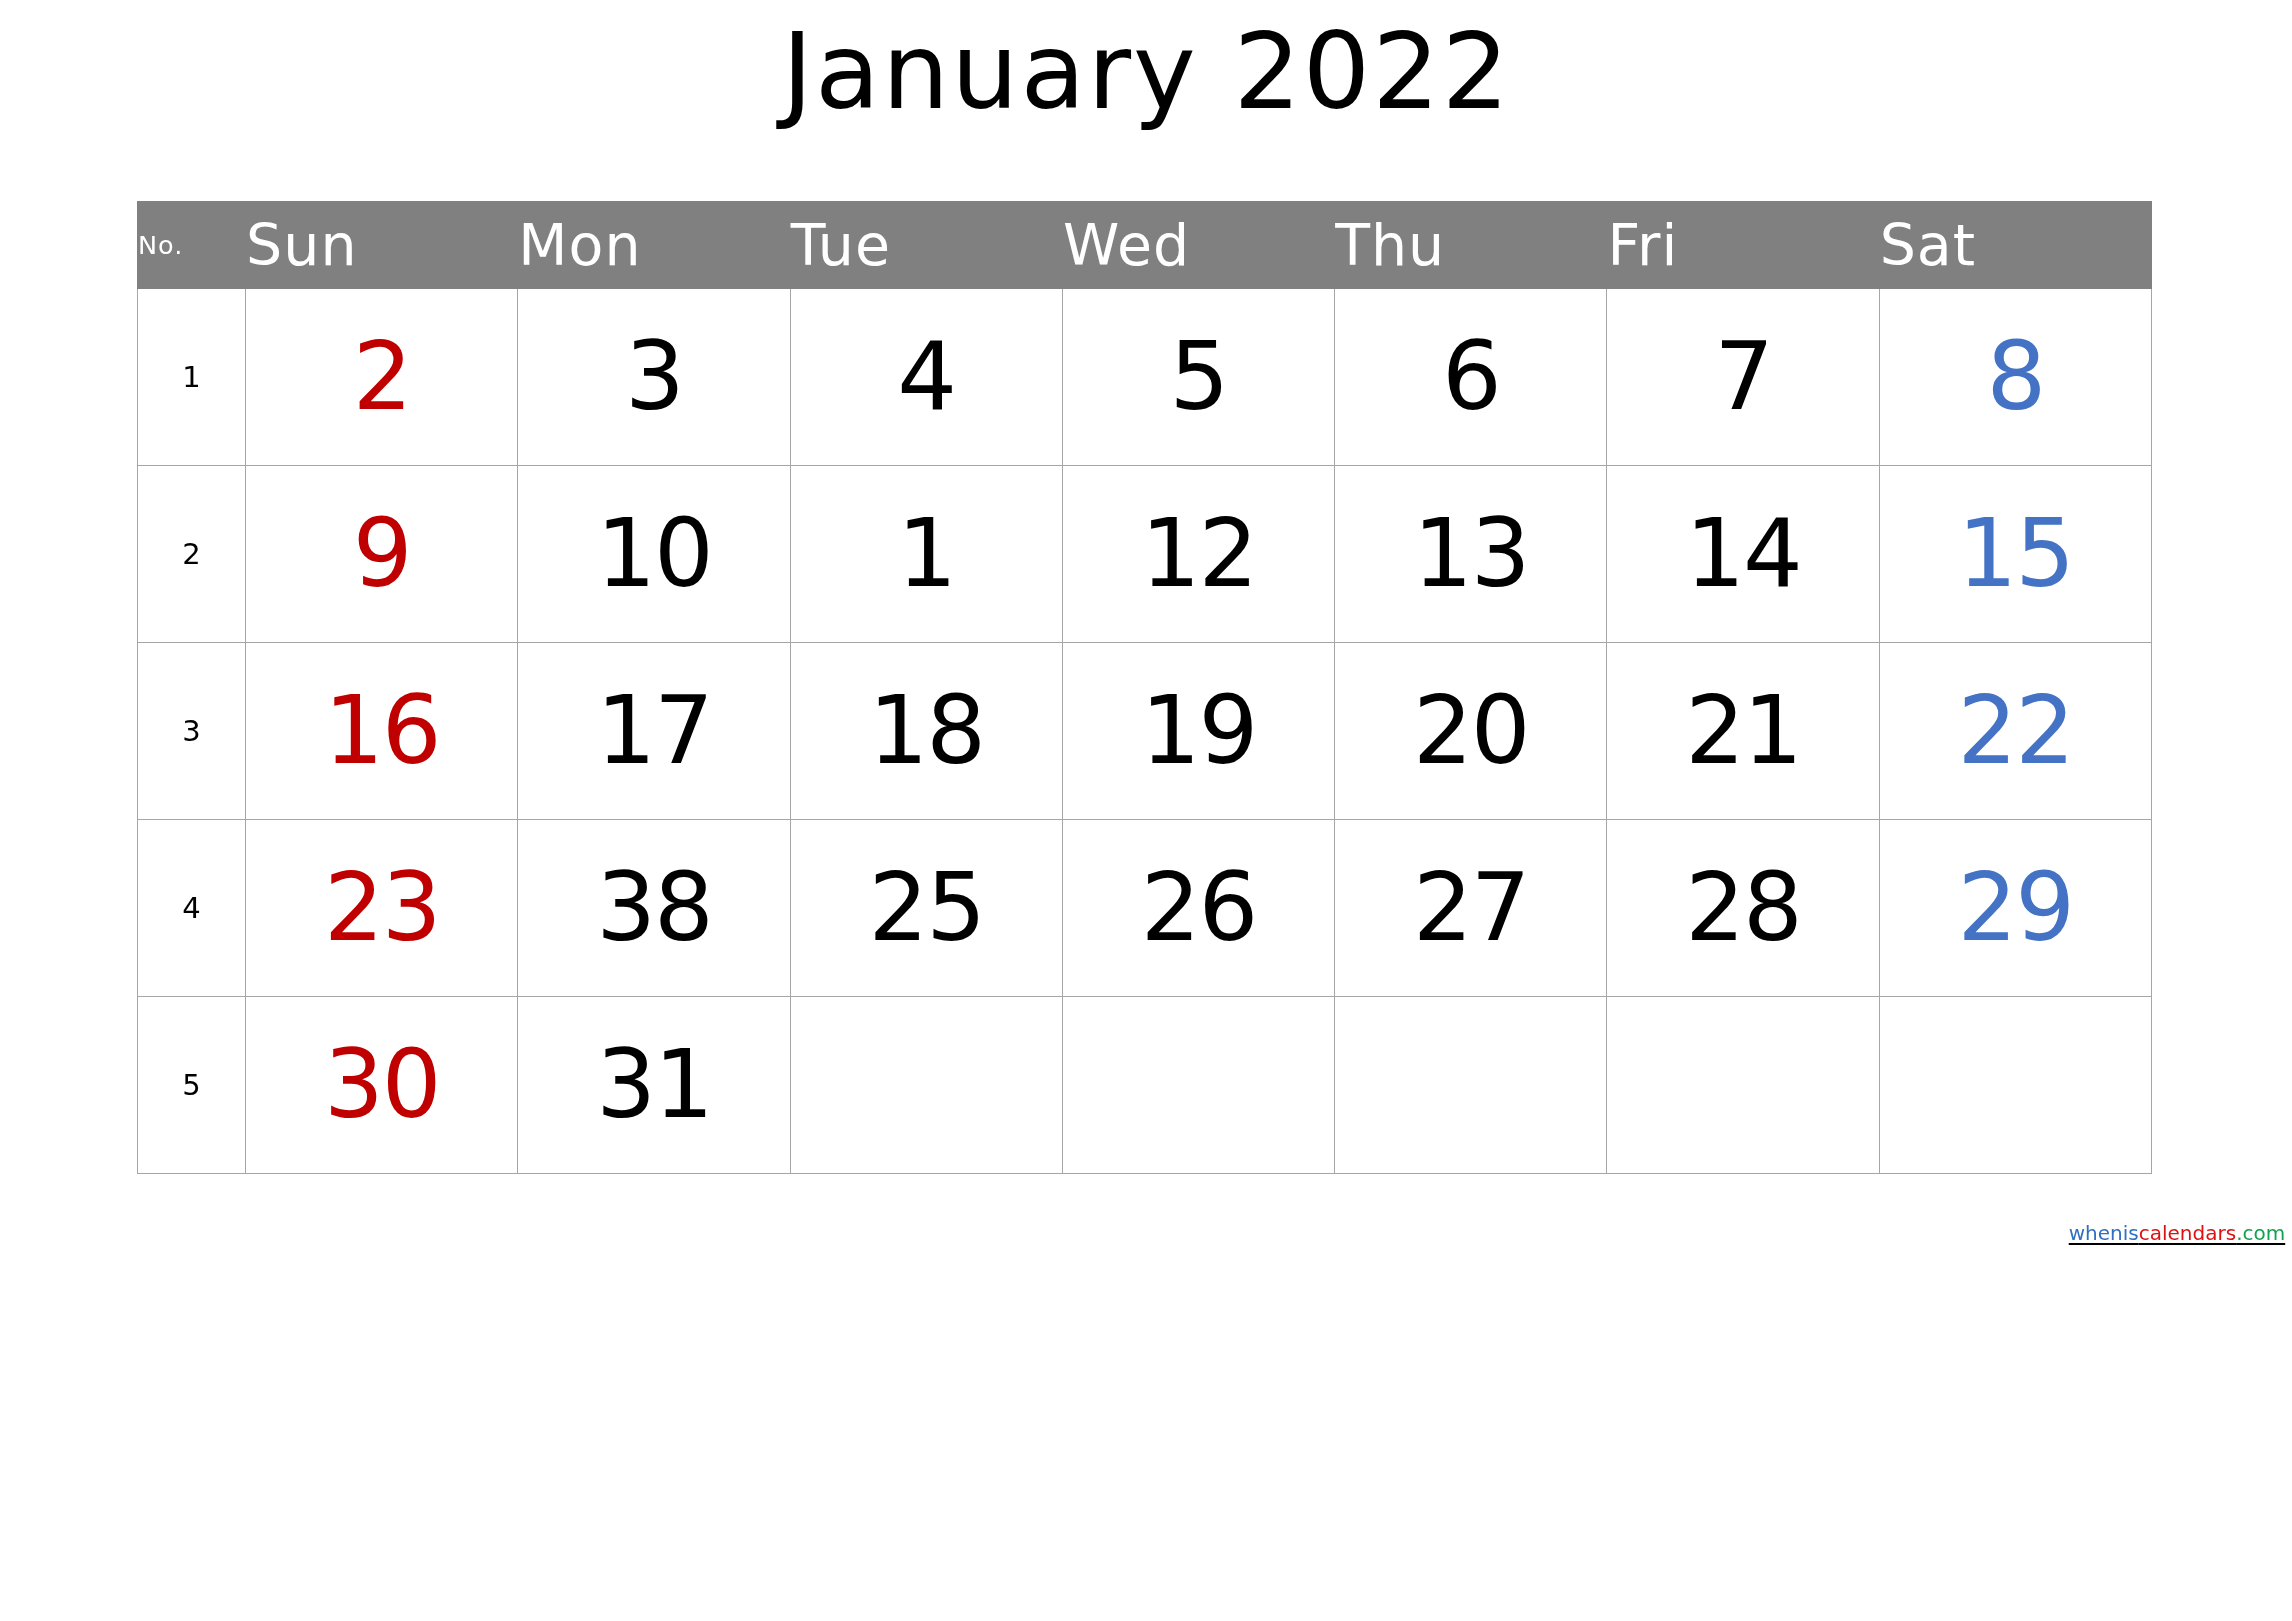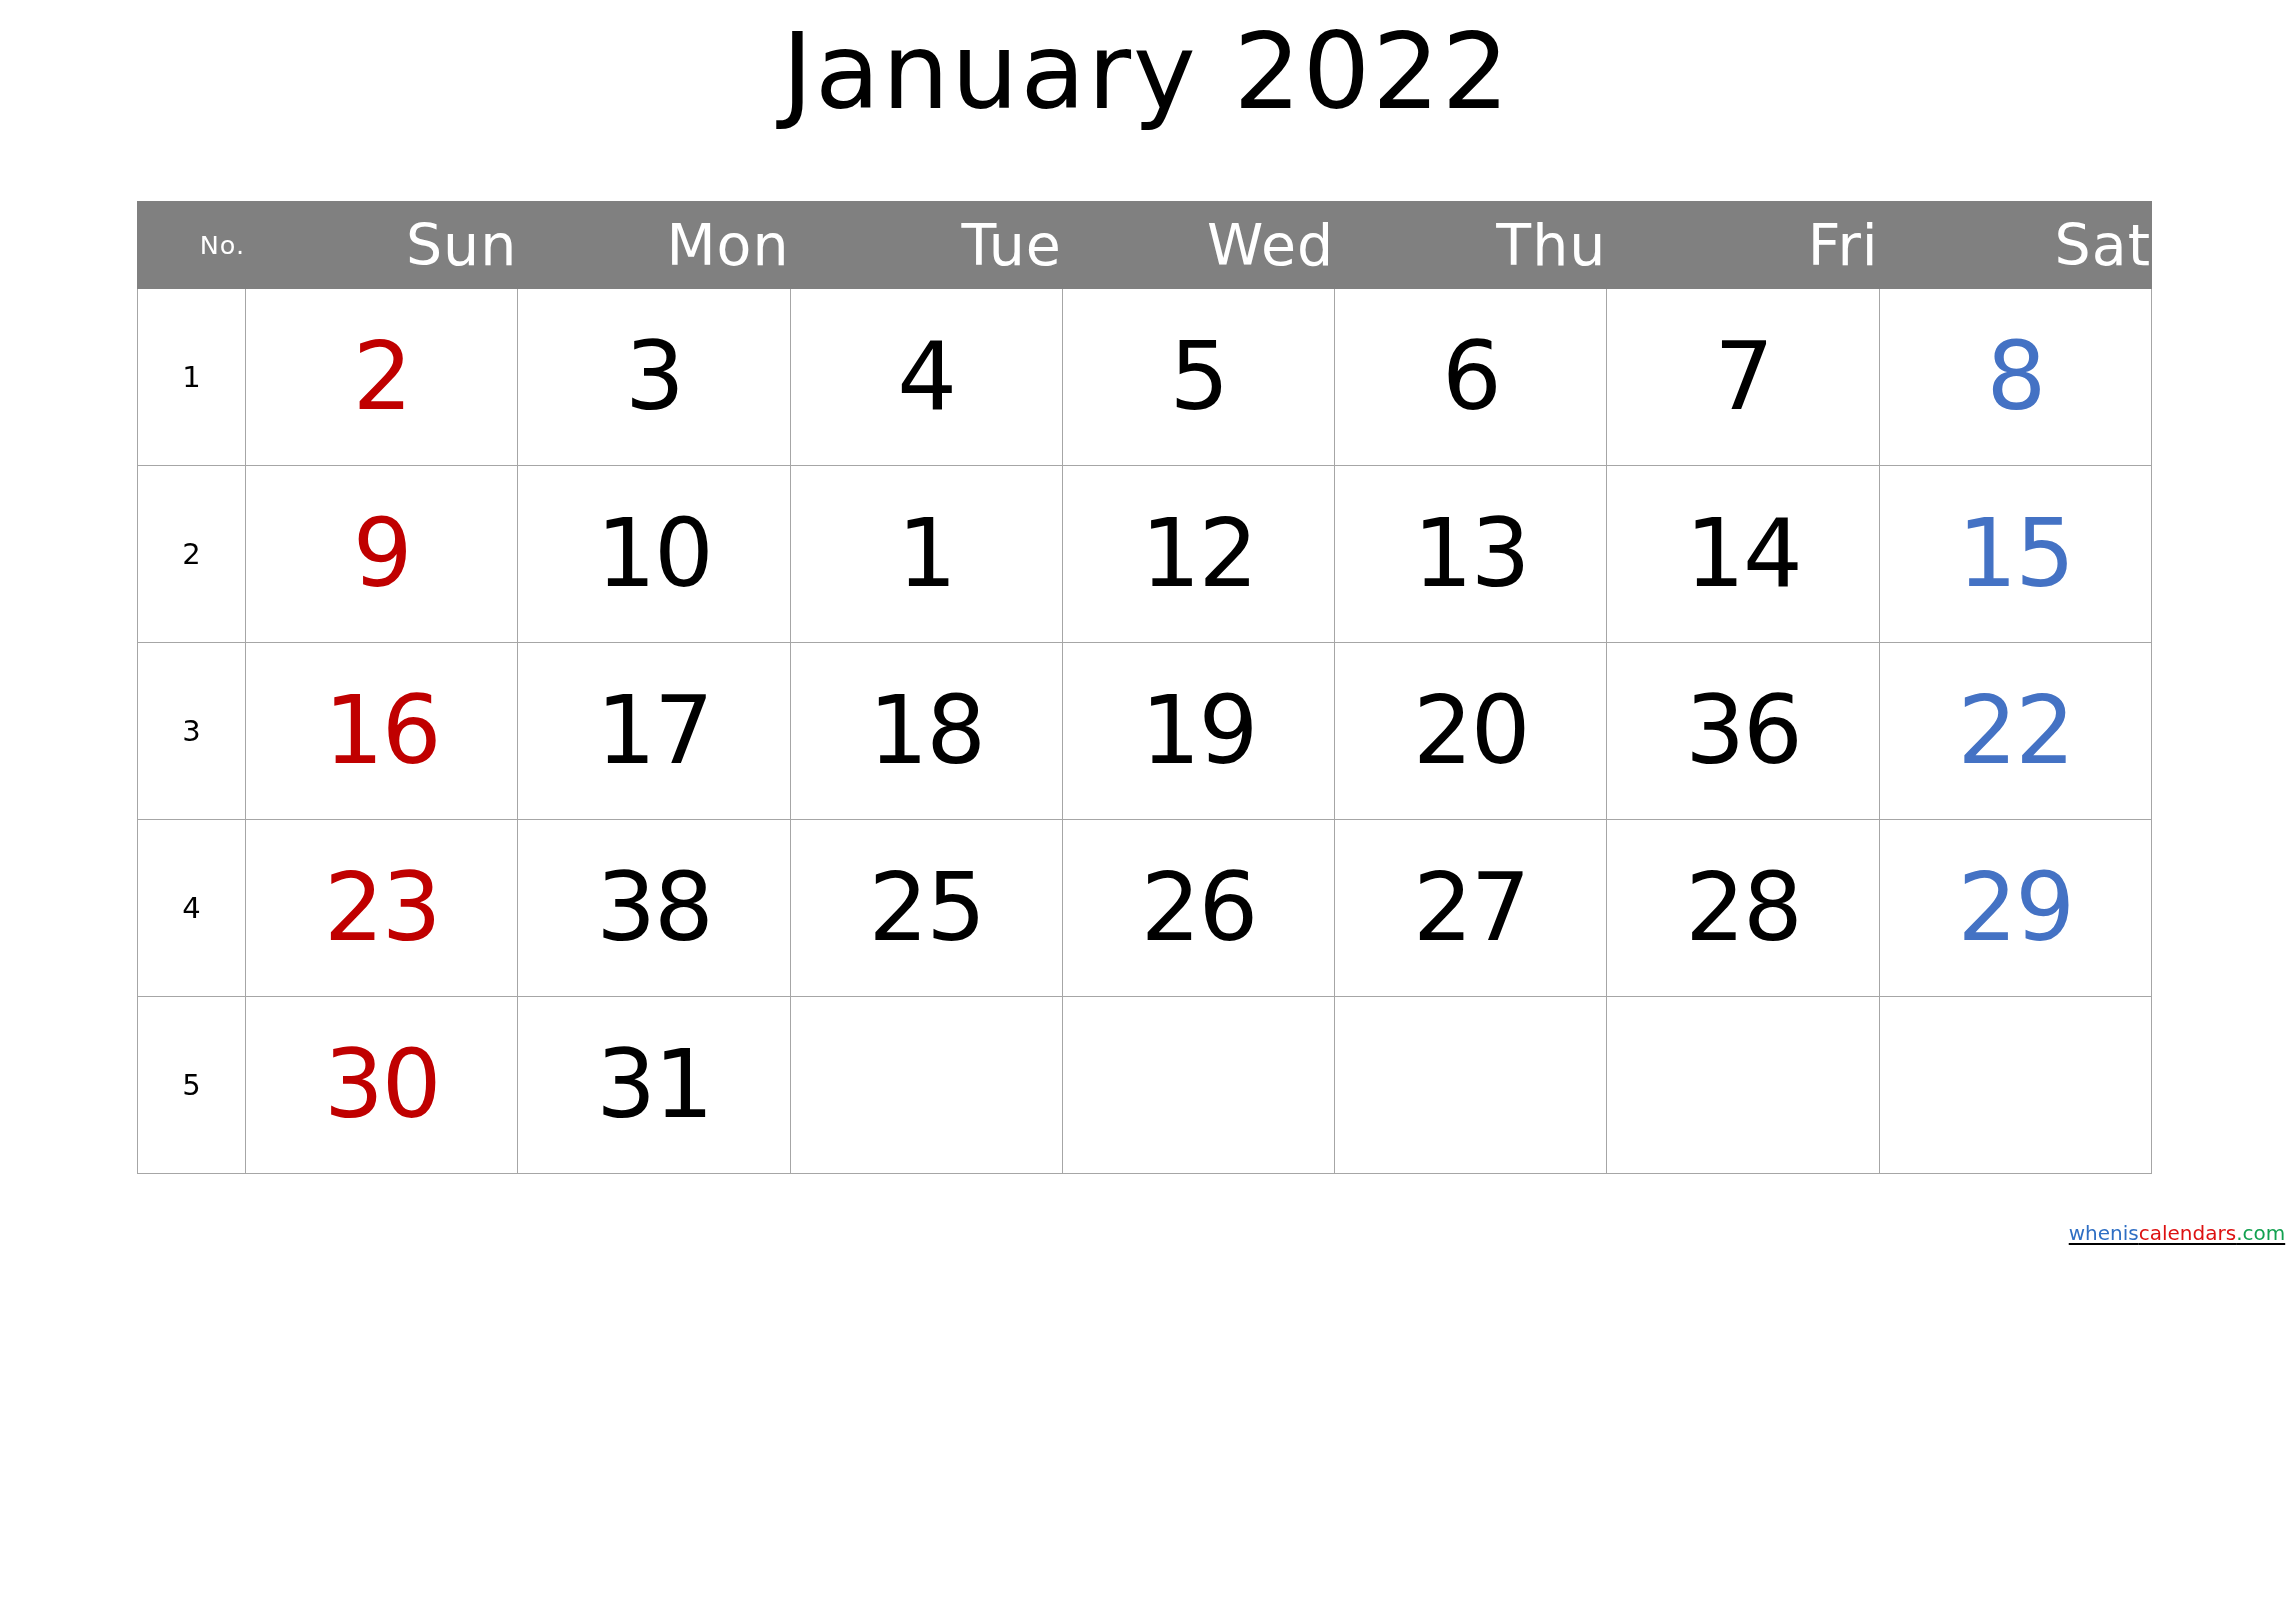--- a/index.html
+++ b/index.html
@@ -59,21 +59,21 @@
     background: #808080;
   }
   .calendar thead th {
     height: 86px;
     background: #808080;
     border: 1px solid #808080;
     color: #ffffff;
     font-family: "DejaVu Sans", sans-serif;
     font-weight: 400;
     vertical-align: middle;
-    text-align: right;
+    text-align: left;
   }
   .hdr-weekno {
     font-size: 25.5px;
     letter-spacing: 1px;
   }
   .hdr-day {
     font-size: 57px;
     letter-spacing: 1px;
   }
 
@@ -219,21 +219,21 @@
           <td class="daycell">
             <span class="daynum d-black">18</span>
           </td>
           <td class="daycell">
             <span class="daynum d-black">19</span>
           </td>
           <td class="daycell">
             <span class="daynum d-black">20</span>
           </td>
           <td class="daycell">
-            <span class="daynum d-black">36</span>
+            <span class="daynum d-black">21</span>
           </td>
           <td class="daycell">
             <span class="daynum d-blue">22</span>
           </td>
         </tr>
         <tr>
           <td class="wk">4</td>
           <td class="daycell">
             <span class="daynum d-red">23</span>
           </td>

